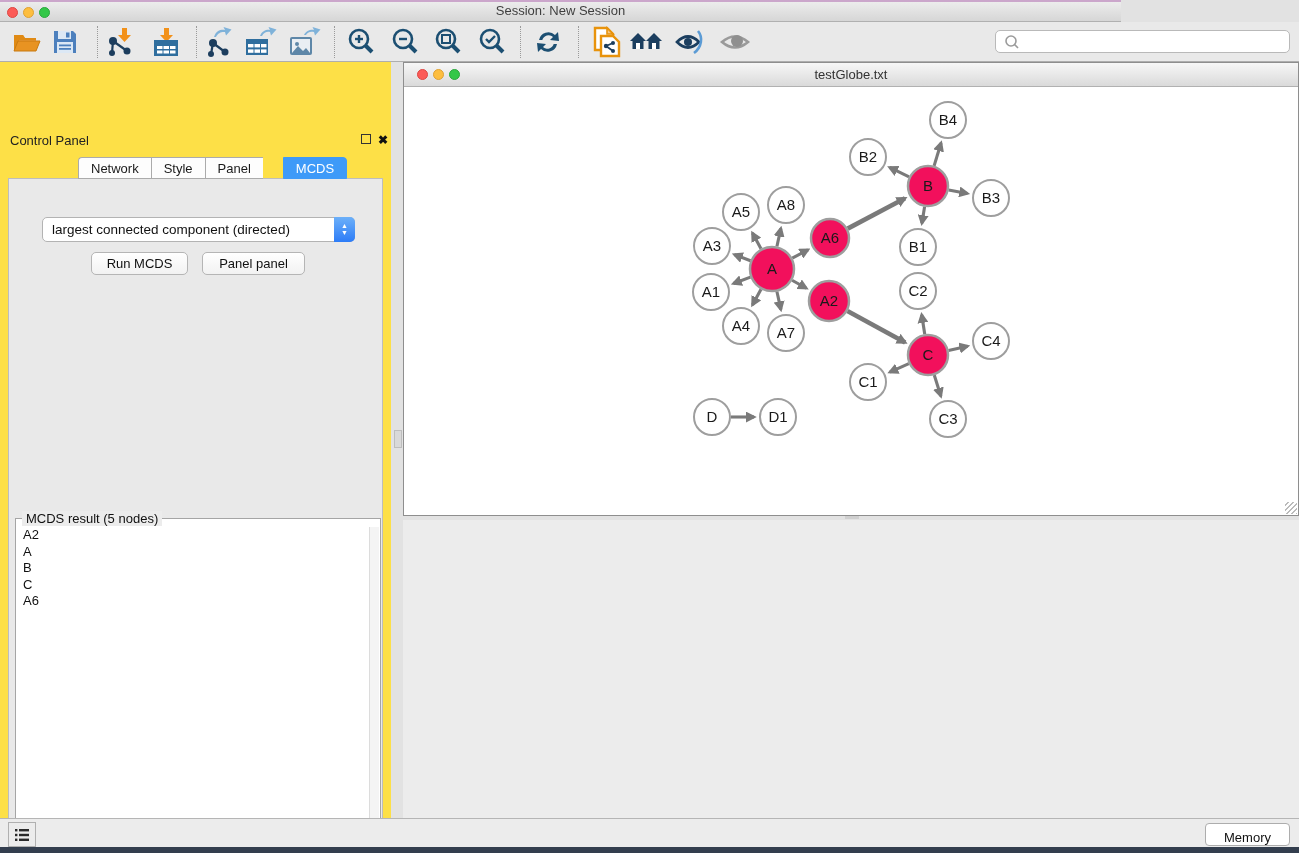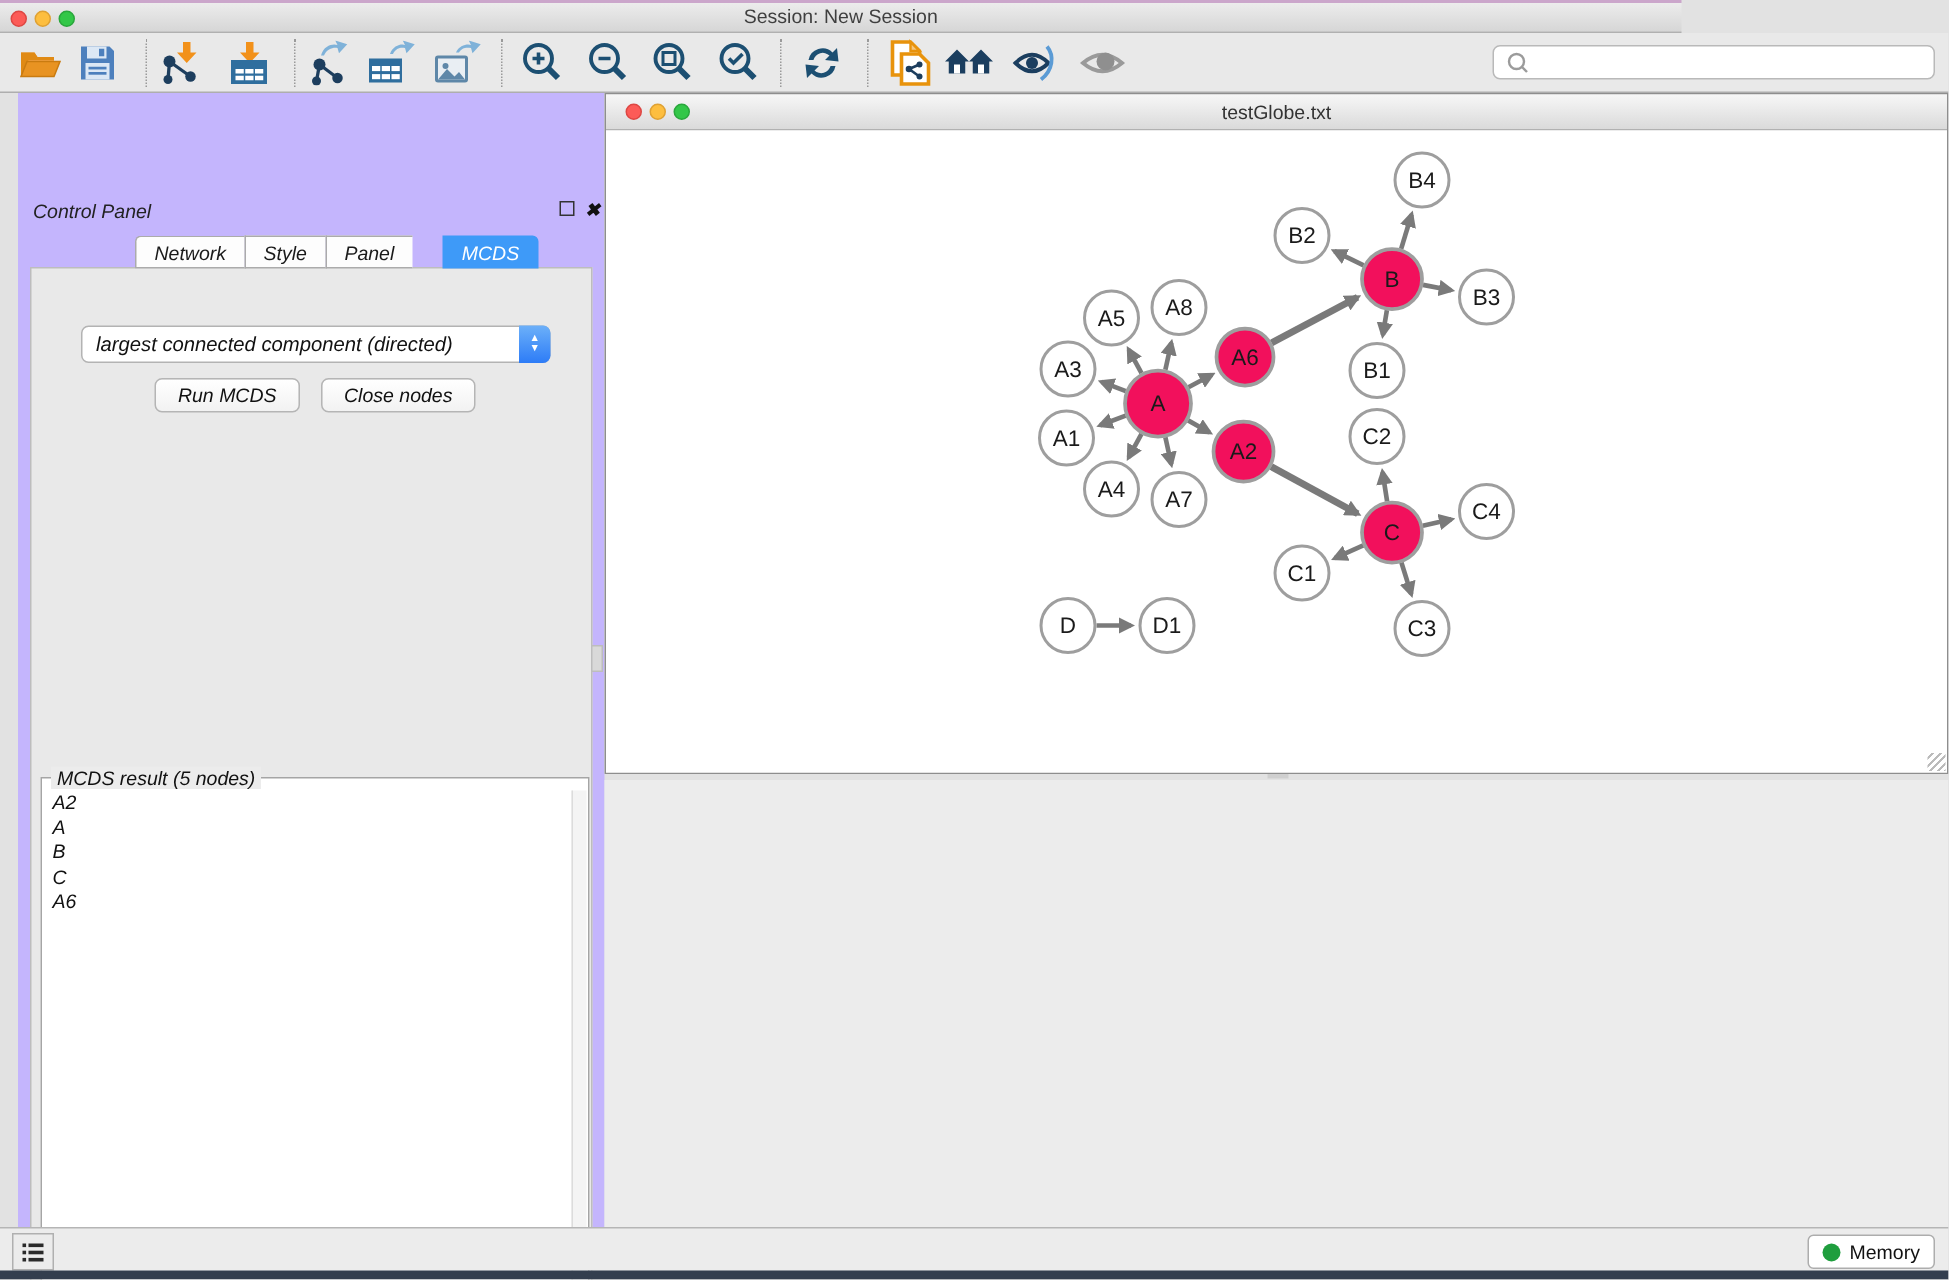--- a/index.html
+++ b/index.html
@@ -19,21 +19,21 @@
 
   
   #toolbar { left:0; top:22px; width:1299px; height:40px; background:#e9e9e9; border-bottom:1px solid #aeaeae; }
   .tb-btn { position:absolute; top:4px; width:36px; height:32px; display:flex; align-items:center; justify-content:center; }
   .tb-sep { position:absolute; top:4px; height:32px; border-left:1px dotted #9a9a9a; }
   #search-wrap { position:absolute; left:995px; top:8px; width:295px; height:23px; background:#fff;
      border:1px solid #b9b9b9; border-radius:5px; display:flex; align-items:center; }
   #search-wrap input { border:none; outline:none; flex:1; font-size:12px; height:19px; background:transparent; }
 
   
-  #control-panel { left:12px; top:62px; width:391px; height:756px; background:#c4b5fd;font-style:italic; }
+  #control-panel { left:0; top:62px; width:391px; height:756px; background:#fde047; }
   #cp-header { left:10px; top:71px; font-size:13px; color:#222; }
   .panel-float { position:absolute; width:10px; height:10px; border:1.5px solid #333; background:transparent; }
   .panel-close { position:absolute; font-size:12px; font-weight:bold; color:#111; line-height:10px; }
 
   #cp-tabs { position:absolute; left:78px; top:95px; height:22px; display:flex; z-index:3; }
   .cp-tab { height:22px; border:1px solid #ababab; border-right:none; background:#fdfdfd; font-size:13px;
      display:flex; align-items:center; justify-content:center; padding:0 12px; color:#1a1a1a; }
   .cp-tab:first-child { border-radius:4px 0 0 0; }
   .cp-tab:last-child { border-right:1px solid #ababab; border-radius:0 4px 0 0;margin-left:20px; }
   .cp-tab.active { background:#3e9af8; color:#fff; border-color:#3e9af8; }
@@ -67,21 +67,21 @@
      background:repeating-linear-gradient(135deg,#fff 0 2px,#bbb 2px 3.5px); }
   #split-handle { left:394px; top:430px; width:8px; height:18px; background:#d9d9d9; border:1px solid #bdbdbd; }
   #hsplit-handle { left:845px; top:516px; width:14px; height:3px; background:#cfcfcf; }
 
   
   #table-panel { left:403px; top:520px; width:896px; height:298px; background:#ececec; }
 
   
   #status-bar { left:0; top:818px; width:1299px; height:29px; background:#ececec; border-top:1px solid #b5b5b5; }
   #status-list-btn { position:absolute; left:8px; top:3px; width:28px; height:25px; background:#ececec; border:1px solid #b0b0b0; display:flex; align-items:center; justify-content:center; }
-  #memory-btn { position:absolute; right:9px; top:4px; width:85px; height:23px; background:#fff; border:1px solid #adadad; border-radius:4px; display:flex; align-items:center; justify-content:center; gap:6px; font-size:13px; color:#111; }
+  #memory-btn { position:absolute; right:9px; top:4px; width:85px; height:23px; background:#fff; border:1px solid #adadad; border-radius:4px; display:flex; align-items:center; justify-content:center; gap:6px; font-size:13px; color:#111;flex-direction:column; }
   #memory-dot { width:12px; height:12px; border-radius:50%; background:#1f9e3e; }
   #bottom-strip { left:0; top:847px; width:1299px; height:6px; background:#333e4e; }
 </style>
 </head>
 <body>
 
 <div id="titlebar" class="abs">
   <span class="tl red"></span>
   <span class="tl yel"></span>
   <span class="tl grn"></span>
@@ -258,21 +258,21 @@
     </div>
   <div id="cp-body" class="abs"></div>
   <div id="opt-select" class="abs">
     <span class="val">largest connected component (directed)</span>
     <span class="stepper">
         <span>▲</span>
         <span>▼</span>
       </span>
   </div>
   <div class="mac-btn" style="left:91px; top:190px; width:97px;">Run MCDS</div>
-  <div class="mac-btn" style="left:202px; top:190px; width:103px;">Close nodes</div>
+  <div class="mac-btn" style="left:202px; top:190px; width:103px;">Panel panel</div>
   <div id="mcds-group" class="abs">
     <span id="mcds-legend">MCDS result (5 nodes)</span>
     <div id="mcds-list">
         <div class="item">A2</div>
         <div class="item">A</div>
         <div class="item">B</div>
         <div class="item">C</div>
         <div class="item">A6</div>
       </div>
     <div id="mcds-scroll"></div>

